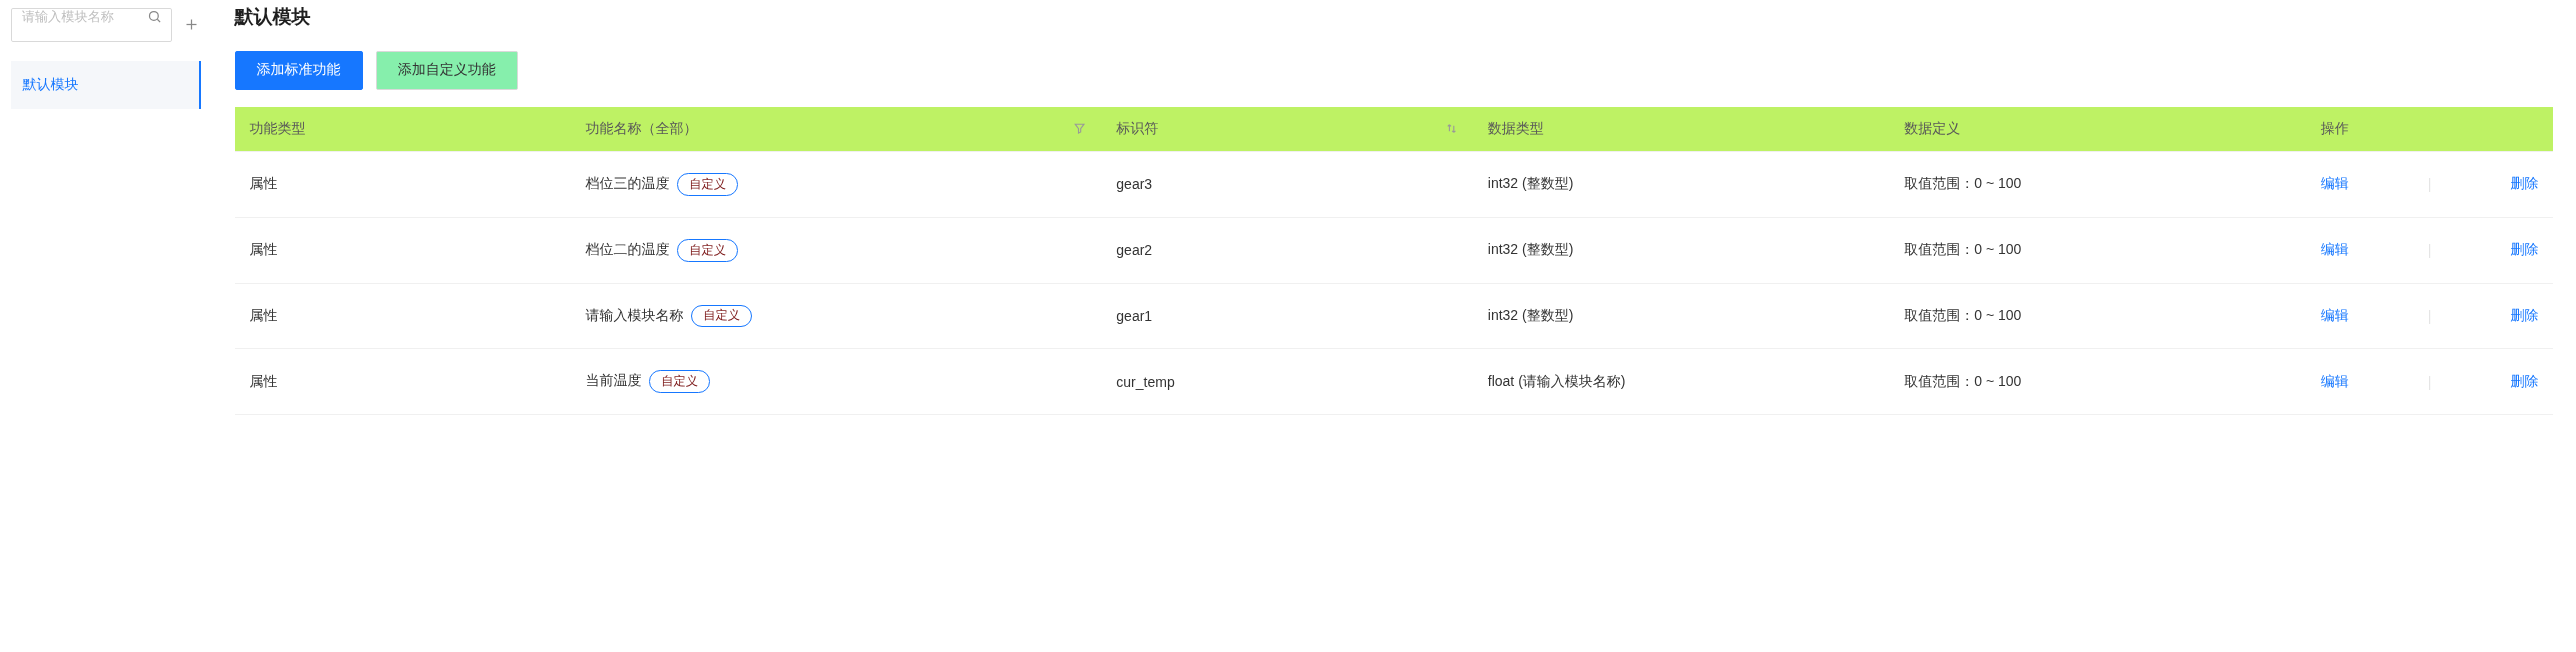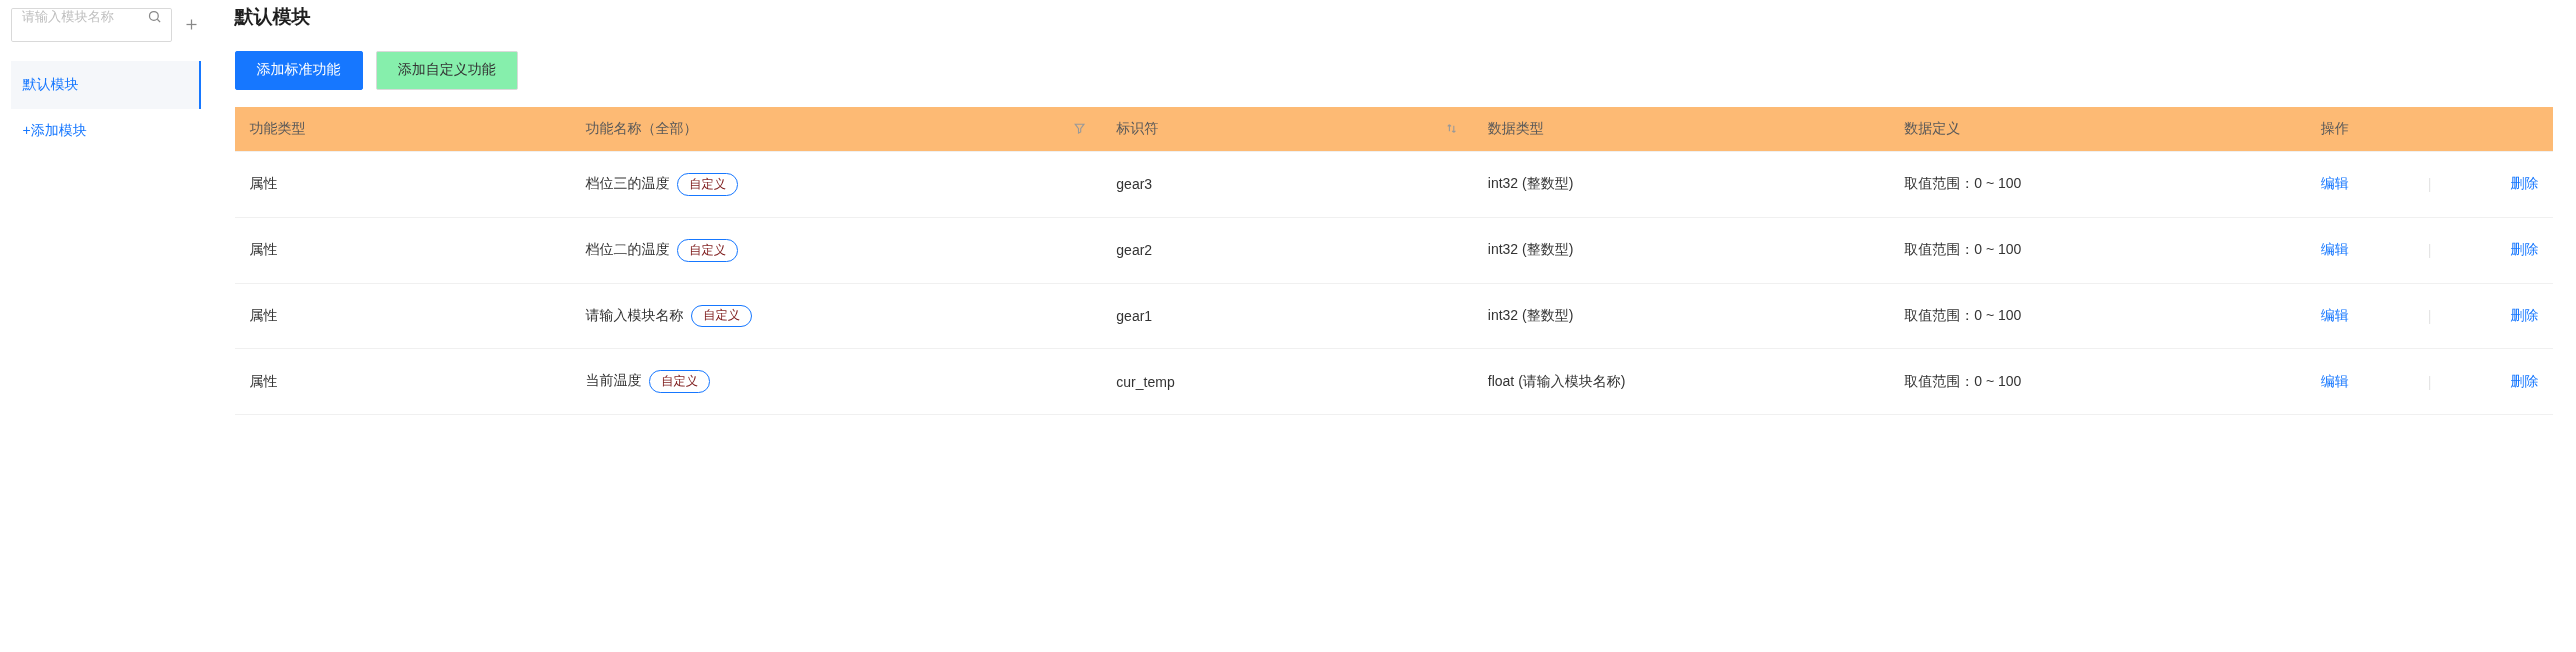--- a/index.html
+++ b/index.html
@@ -16,21 +16,21 @@
     .module-item { padding: 15px 11.3px; cursor: pointer; color: #595959; font-size: 14px; }
     .module-item.active { color: #1677ff; background: #f5f7fa; border-right: 2.8px solid #1677ff; }
     .add-module-link { padding: 13.2px 11.3px; color: #1677ff; cursor: pointer; font-size: 14px; }
     .main { flex: 1; padding: 3.8px 22.6px 15px 22.6px; overflow-x: auto; }
     .page-title { font-size: 19px; font-weight: 600; color: #1f1f1f; margin-bottom: 21px; }
     .btn-row { display: flex; gap: 13.2px; margin-bottom: 17px; }
     .btn { padding: 9.4px 21px; font-size: 14px; border-radius: 1.9px; cursor: pointer; border: 0.9px solid transparent; font-family: Liberation Mono, monospace; }
     .btn-primary { background: #1677ff; color: #fff; border-color: #1677ff; }
     .btn-default { background: #86efac; color: #333; border-color: #d9d9d9; }
     table { width: 100%; border-collapse: collapse; table-layout: fixed; }
-    thead { background: #fdba74; }
+    thead { background: #bef264; }
     th { text-align: left; padding: 13.2px 15px; font-weight: 500; color: #595959; font-size: 14px; border-bottom: 0.9px solid #f0f0f0; }
     td { padding: 21px 15px; border-bottom: 0.9px solid #f0f0f0; font-size: 14px; color: #333; vertical-align: middle; }
     .th-content { display: flex; align-items: center; gap: 7.5px; justify-content: space-between; }
     .filter-icon, .sort-icon { color: #999; display: inline-flex; align-items: center; }
     .tag-custom { display: inline-block; border: 0.9px solid #1677ff; color: #7f1d1d; border-radius: 11.3px; padding: 1.9px 11.3px; font-size: 12.3px; margin-left: 7.5px; }
     .action-links { display: flex; align-items: center; justify-content: space-between; }
     .action-link { color: #1677ff; cursor: pointer; }
     .divider { color: #e5e5e5; margin: 0 9.4px; }
     .col-type { width: 179px; }
     .col-name { width: 283px; }
@@ -57,23 +57,20 @@
       <span class="plus-icon">
         <svg width="15" height="15" viewBox="0 0 24 24" fill="none" stroke="currentColor" stroke-width="2">
             <line x1="12" y1="4" x2="12" y2="20"></line>
             <line x1="4" y1="12" x2="20" y2="12"></line>
           </svg>
       </span>
     </div>
     <div class="module-list">
       <div class="module-item active">
         <span>默认模块</span>
-      </div>
-      <div class="add-module-link">
-        <span>+添加模块</span>
       </div>
     </div>
   </aside>
 
   <main class="main">
     <h2 class="page-title">默认模块</h2>
 
     <div class="btn-row">
       <button class="btn btn-primary">添加标准功能</button>
       <button class="btn btn-default">添加自定义功能</button>

